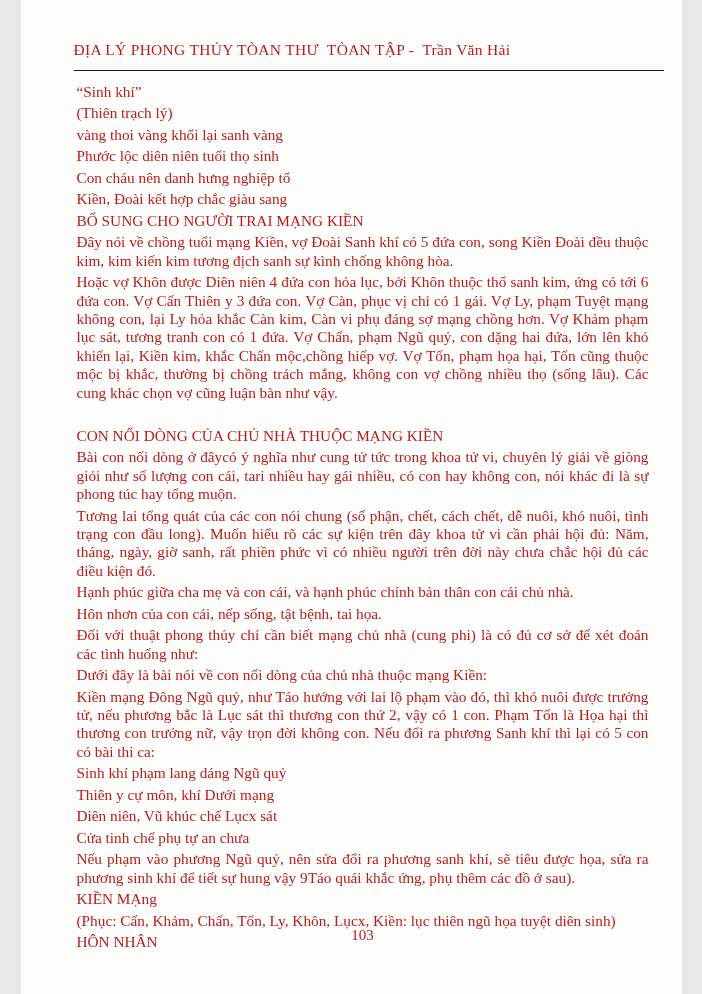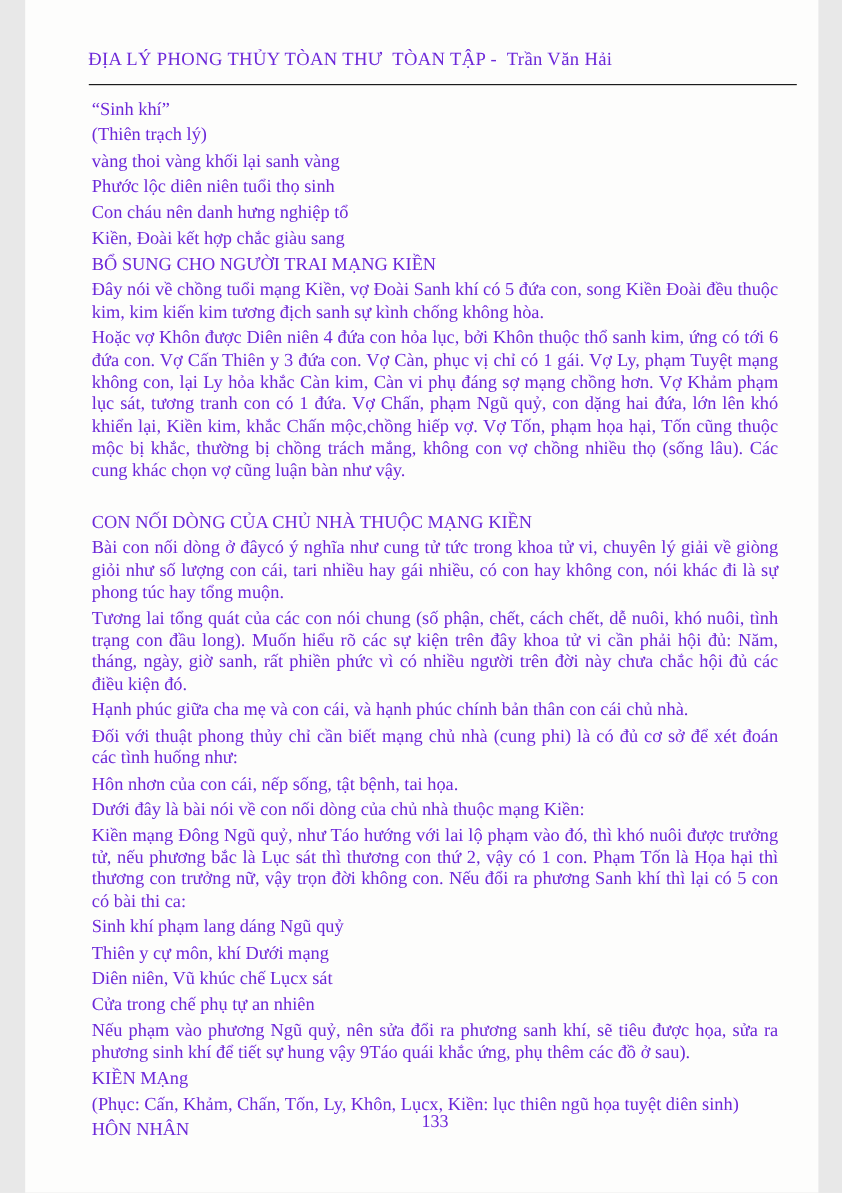--- a/index.html
+++ b/index.html
@@ -2,21 +2,21 @@
 <html lang="vi"><head>
 <meta charset="utf-8">
 <style>
   html, body { margin: 0; padding: 0; background: #e8e8e8; }
   .page {
     position: relative;
     width: 661px;
     height: 994px;
     margin: 0 auto;
     background: #fdfdfc;
-    color: #6d28d9;
+    color: #b91c1c;
     font-family: "Liberation Serif", "DejaVu Serif", serif;
     overflow: hidden;
     box-sizing: border-box;
   }
   .header-title {
     position: absolute;
     left: 53px;
     top: 41px;
     width: 590px;
     font-size: 15.5px;
@@ -69,28 +69,28 @@
       <div class="blk blk-line">Con cháu nên danh hưng nghiệp tổ</div>
       <div class="blk blk-line">Kiền, Đoài kết hợp chắc giàu sang</div>
       <div class="blk blk-heading">BỔ SUNG CHO NGƯỜI TRAI MẠNG KIỀN</div>
       <div class="blk blk-para">Đây nói về chồng tuổi mạng Kiền, vợ Đoài Sanh khí có 5 đứa con, song Kiền Đoài đều thuộc kim, kim kiến kim tương địch sanh sự kình chống không hòa.</div>
       <div class="blk blk-para">Hoặc vợ Khôn được Diên niên 4 đứa con hỏa lục, bởi Khôn thuộc thổ sanh kim, ứng có tới 6 đứa con. Vợ Cấn Thiên y 3 đứa con. Vợ Càn, phục vị chỉ có 1 gái. Vợ Ly, phạm Tuyệt mạng không con, lại Ly hỏa khắc Càn kim, Càn vi phụ đáng sợ mạng chồng hơn. Vợ Khảm phạm lục sát, tương tranh con có 1 đứa. Vợ Chấn, phạm Ngũ quỷ, con dặng hai đứa, lớn lên khó khiển lại, Kiền kim, khắc Chấn mộc,chồng hiếp vợ. Vợ Tốn, phạm họa hại, Tốn cũng thuộc mộc bị khắc, thường bị chồng trách mắng, không con vợ chồng nhiều thọ (sống lâu). Các cung khác chọn vợ cũng luận bàn như vậy.</div>
       <div class="blk blk-spacer"></div>
       <div class="blk blk-heading">CON NỐI DÒNG CỦA CHỦ NHÀ THUỘC MẠNG KIỀN</div>
       <div class="blk blk-para">Bài con nối dòng ở đâycó ý nghĩa như cung tử tức trong khoa tử vi, chuyên lý giải về giòng giỏi như số lượng con cái, tari nhiều hay gái nhiều, có con hay không con, nói khác đi là sự phong túc hay tổng muộn.</div>
       <div class="blk blk-para">Tương lai tổng quát của các con nói chung (số phận, chết, cách chết, dễ nuôi, khó nuôi, tình trạng con đầu long). Muốn hiểu rõ các sự kiện trên đây khoa tử vi cần phải hội đủ: Năm, tháng, ngày, giờ sanh, rất phiền phức vì có nhiều người trên đời này chưa chắc hội đủ các điều kiện đó.</div>
       <div class="blk blk-line">Hạnh phúc giữa cha mẹ và con cái, và hạnh phúc chính bản thân con cái chủ nhà.</div>
+      <div class="blk blk-line">Hôn nhơn của con cái, nếp sống, tật bệnh, tai họa.</div>
       <div class="blk blk-para">Đối với thuật phong thủy chỉ cần biết mạng chủ nhà (cung phi) là có đủ cơ sở để xét đoán các tình huống như:</div>
-      <div class="blk blk-line">Hôn nhơn của con cái, nếp sống, tật bệnh, tai họa.</div>
       <div class="blk blk-line">Dưới đây là bài nói về con nối dòng của chủ nhà thuộc mạng Kiền:</div>
       <div class="blk blk-para">Kiền mạng Đông Ngũ quỷ, như Táo hướng với lai lộ phạm vào đó, thì khó nuôi được trưởng tử, nếu phương bắc là Lục sát thì thương con thứ 2, vậy có 1 con. Phạm Tốn là Họa hại thì thương con trưởng nữ, vậy trọn đời không con. Nếu đổi ra phương Sanh khí thì lại có 5 con có bài thi ca:</div>
       <div class="blk blk-line">Sinh khí phạm lang dáng Ngũ quỷ</div>
       <div class="blk blk-line">Thiên y cự môn, khí Dưới mạng</div>
       <div class="blk blk-line">Diên niên, Vũ khúc chế Lụcx sát</div>
-      <div class="blk blk-line">Cửa trong chế phụ tự an nhiên</div>
+      <div class="blk blk-line">Cửa tinh chế phụ tự an chưa</div>
       <div class="blk blk-para">Nếu phạm vào phương Ngũ quỷ, nên sửa đổi ra phương sanh khí, sẽ tiêu được họa, sửa ra phương sinh khí để tiết sự hung vậy 9Táo quái khắc ứng, phụ thêm các đồ ở sau).</div>
       <div class="blk blk-line">KIỀN MẠng</div>
       <div class="blk blk-line">(Phục: Cấn, Khảm, Chấn, Tốn, Ly, Khôn, Lụcx, Kiền: lục thiên ngũ họa tuyệt diên sinh)</div>
       <div class="blk blk-line">HÔN NHÂN</div>
     </div>
 
-  <div class="page-number">133</div>
+  <div class="page-number">103</div>
 </div>
 
 </body></html>

